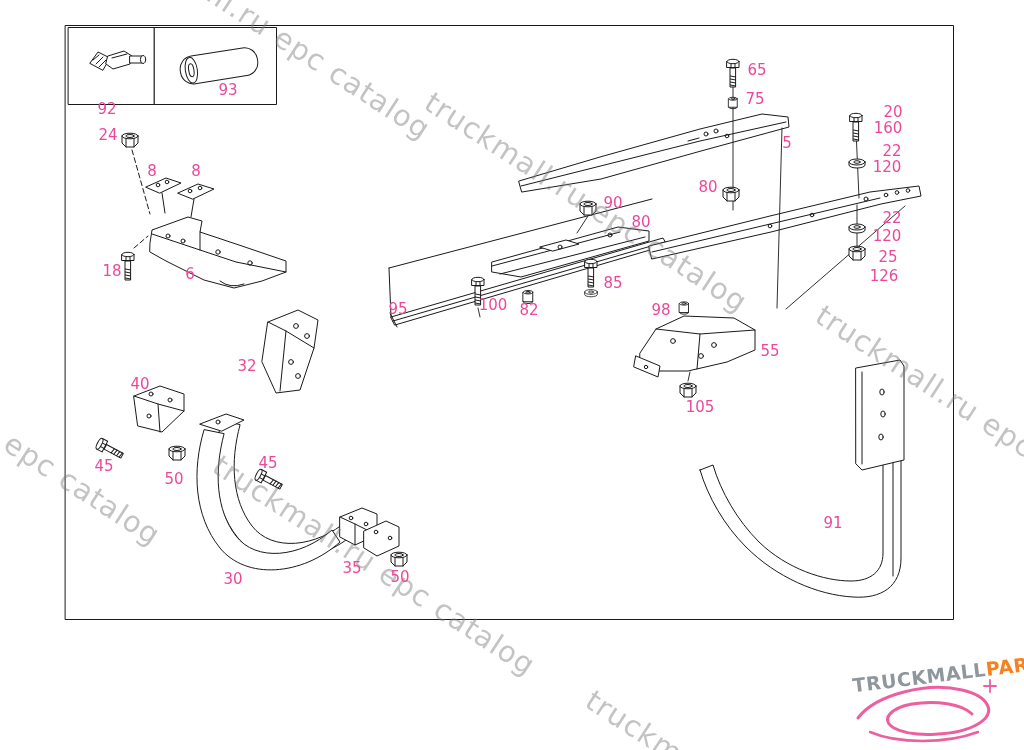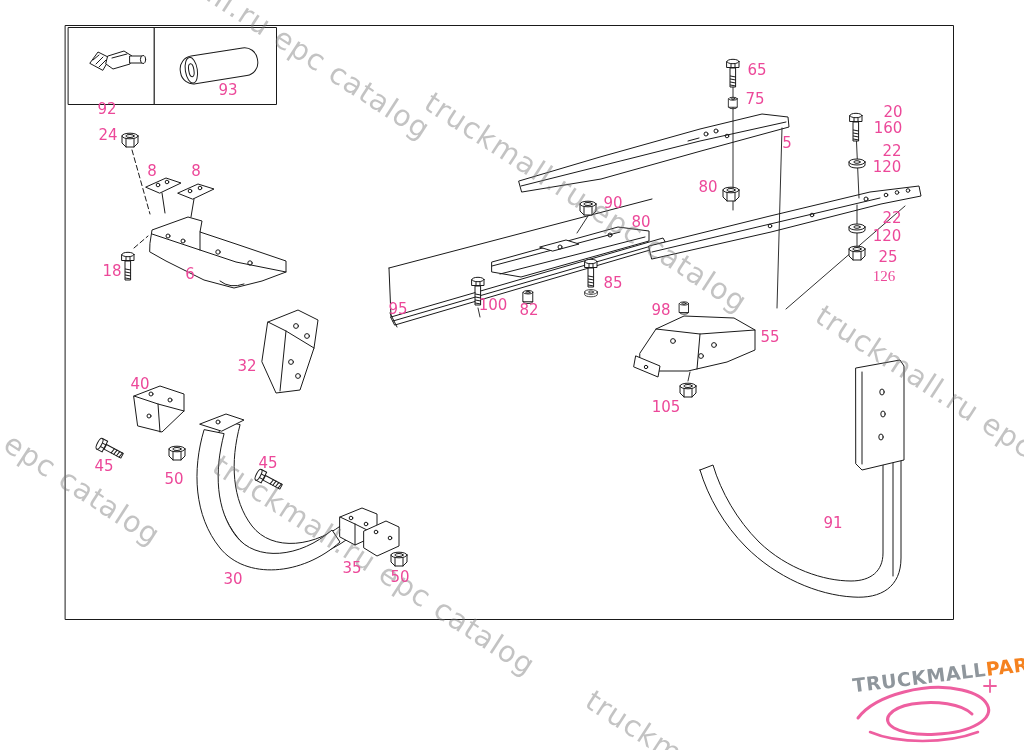--- a/index.html
+++ b/index.html
@@ -283,24 +283,24 @@
       <div class="part-label" style="left: 757px; top: 70px;">65</div>
       <div class="part-label" style="left: 755px; top: 99px;">75</div>
       <div class="part-label" style="left: 787px; top: 143px;">5</div>
       <div class="part-label" style="left: 893px; top: 112px;">20</div>
       <div class="part-label" style="left: 888px; top: 128px;">160</div>
       <div class="part-label" style="left: 892px; top: 151px;">22</div>
       <div class="part-label" style="left: 887px; top: 167px;">120</div>
       <div class="part-label" style="left: 892px; top: 218px;">22</div>
       <div class="part-label" style="left: 887px; top: 236px;">120</div>
       <div class="part-label" style="left: 888px; top: 257px;">25</div>
-      <div class="part-label" style="left: 884px; top: 276px; font-family: Liberation Serif, serif;">126</div>
+      <div class="part-label" style="left: 884px; top: 276px;">126</div>
       <div class="part-label" style="left: 661px; top: 310px;">98</div>
-      <div class="part-label" style="left: 770px; top: 337px;">55</div>
-      <div class="part-label" style="left: 666px; top: 407px;">105</div>
+      <div class="part-label" style="left: 770px; top: 351px;">55</div>
+      <div class="part-label" style="left: 700px; top: 407px;">105</div>
       <div class="part-label" style="left: 833px; top: 523px;">91</div>
     </div>
 
   <div class="logo">
     <svg class="logo-swirl" width="160" height="72" viewBox="0 0 160 72">
       <g fill="none" stroke="#ee5fa0" stroke-width="3" stroke-linecap="round">
         <path d="M8,42 C26,18 78,6 112,14 C138,20 148,36 128,48 C108,60 62,62 44,52 C30,44 40,32 62,28 C86,24 112,28 122,38" stroke="#ee5fa0"></path>
         <path d="M20,56 C48,68 96,68 128,56" stroke-width="2.5" stroke="#ee5fa0"></path>
         <line x1="140" y1="4" x2="140" y2="16" stroke-width="1.8" stroke="#ee5fa0"></line>
         <line x1="134" y1="10" x2="146" y2="10" stroke-width="1.8" stroke="#ee5fa0"></line>

